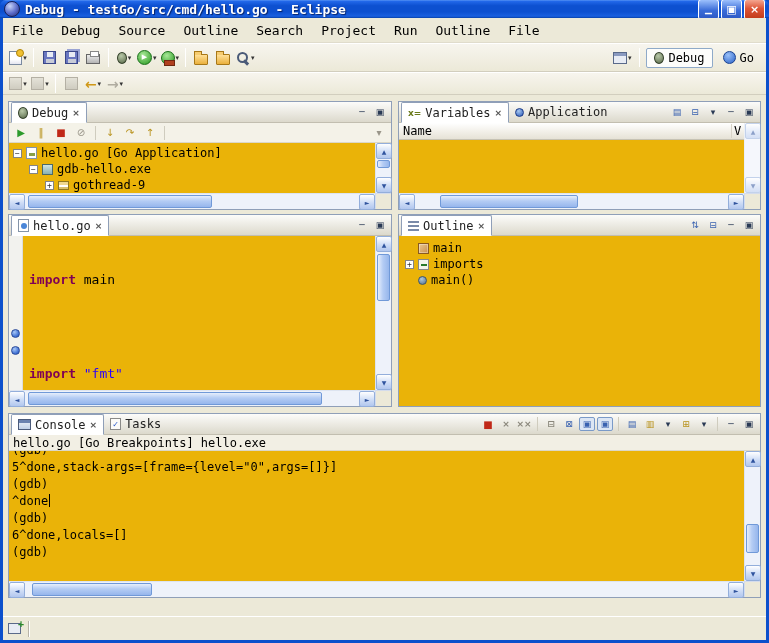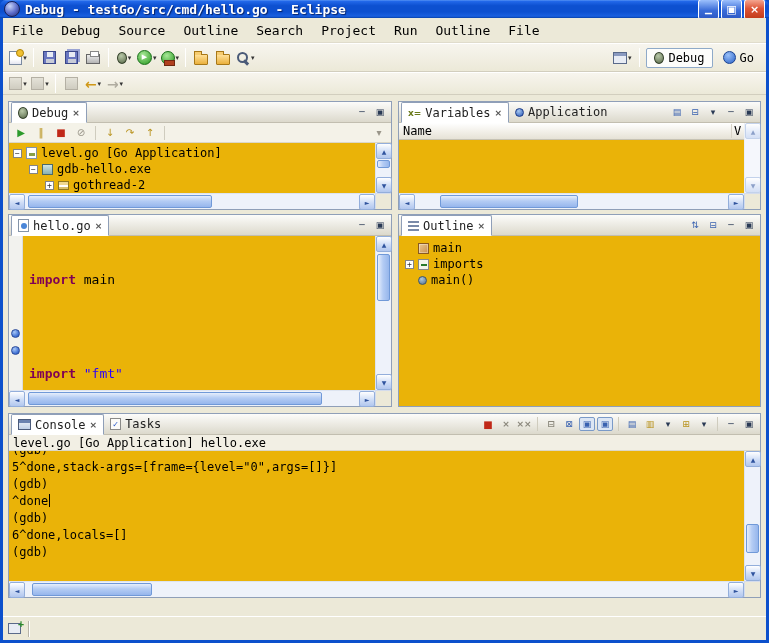--- a/index.html
+++ b/index.html
@@ -277,31 +277,31 @@
         <span class="dtb glyph c-gold">↑</span>
         <span class="dsep"></span>
         <span class="dtb glyph c-gray" style="margin-left:auto">▾</span>
       </div>
       <div class="pgrid">
         <div class="pgc">
           <div class="tree">
             <div class="trow" style="padding-left:4px">
               <span class="expander">−</span>
               <span class="ic ic-launch"></span>
-              <span>level.go [Go Application]</span>
+              <span>hello.go [Go Application]</span>
             </div>
             <div class="trow" style="padding-left:20px">
               <span class="expander">−</span>
               <span class="ic ic-proc"></span>
               <span>gdb-hello.exe</span>
             </div>
             <div class="trow" style="padding-left:36px">
               <span class="expander">+</span>
               <span class="ic ic-thread"></span>
-              <span>gothread-2</span>
+              <span>gothread-9</span>
             </div>
           </div>
         </div>
         <div class="sbv">
           <span class="sbbtn glyph">▲</span>
           <span class="sbtr">
               <span class="sbthv" style="top:4%;height:44%"></span>
             </span>
           <span class="sbbtn glyph">▼</span>
         </div>
@@ -466,21 +466,21 @@
           <span class="mini-btn glyph mini-gold">▥</span>
           <span class="mini-btn glyph">▾</span>
           <span class="mini-btn glyph mini-gold">⊞</span>
           <span class="mini-btn glyph">▾</span>
           <span class="dsep"></span>
           <span class="mini-btn glyph">─</span>
           <span class="mini-btn glyph">▣</span>
         </span>
       </div>
       <div class="conlabel">
-          <span>level.go [Go Application] hello.exe</span>
+          <span>hello.go [Go Breakpoints] hello.exe</span>
         </div>
       <div class="pgrid">
         <div class="pgc">
           <div class="con-scroll">
             <div class="con-lines">
               <div class="conl"><span>(gdb)</span></div>
               <div class="conl"><span>5^done,stack-args=[frame={level="0",args=[]}]</span></div>
               <div class="conl"><span>(gdb)</span></div>
               <div class="conl"><span>^done</span><span class="caret"></span></div>
               <div class="conl"><span>(gdb)</span></div>

